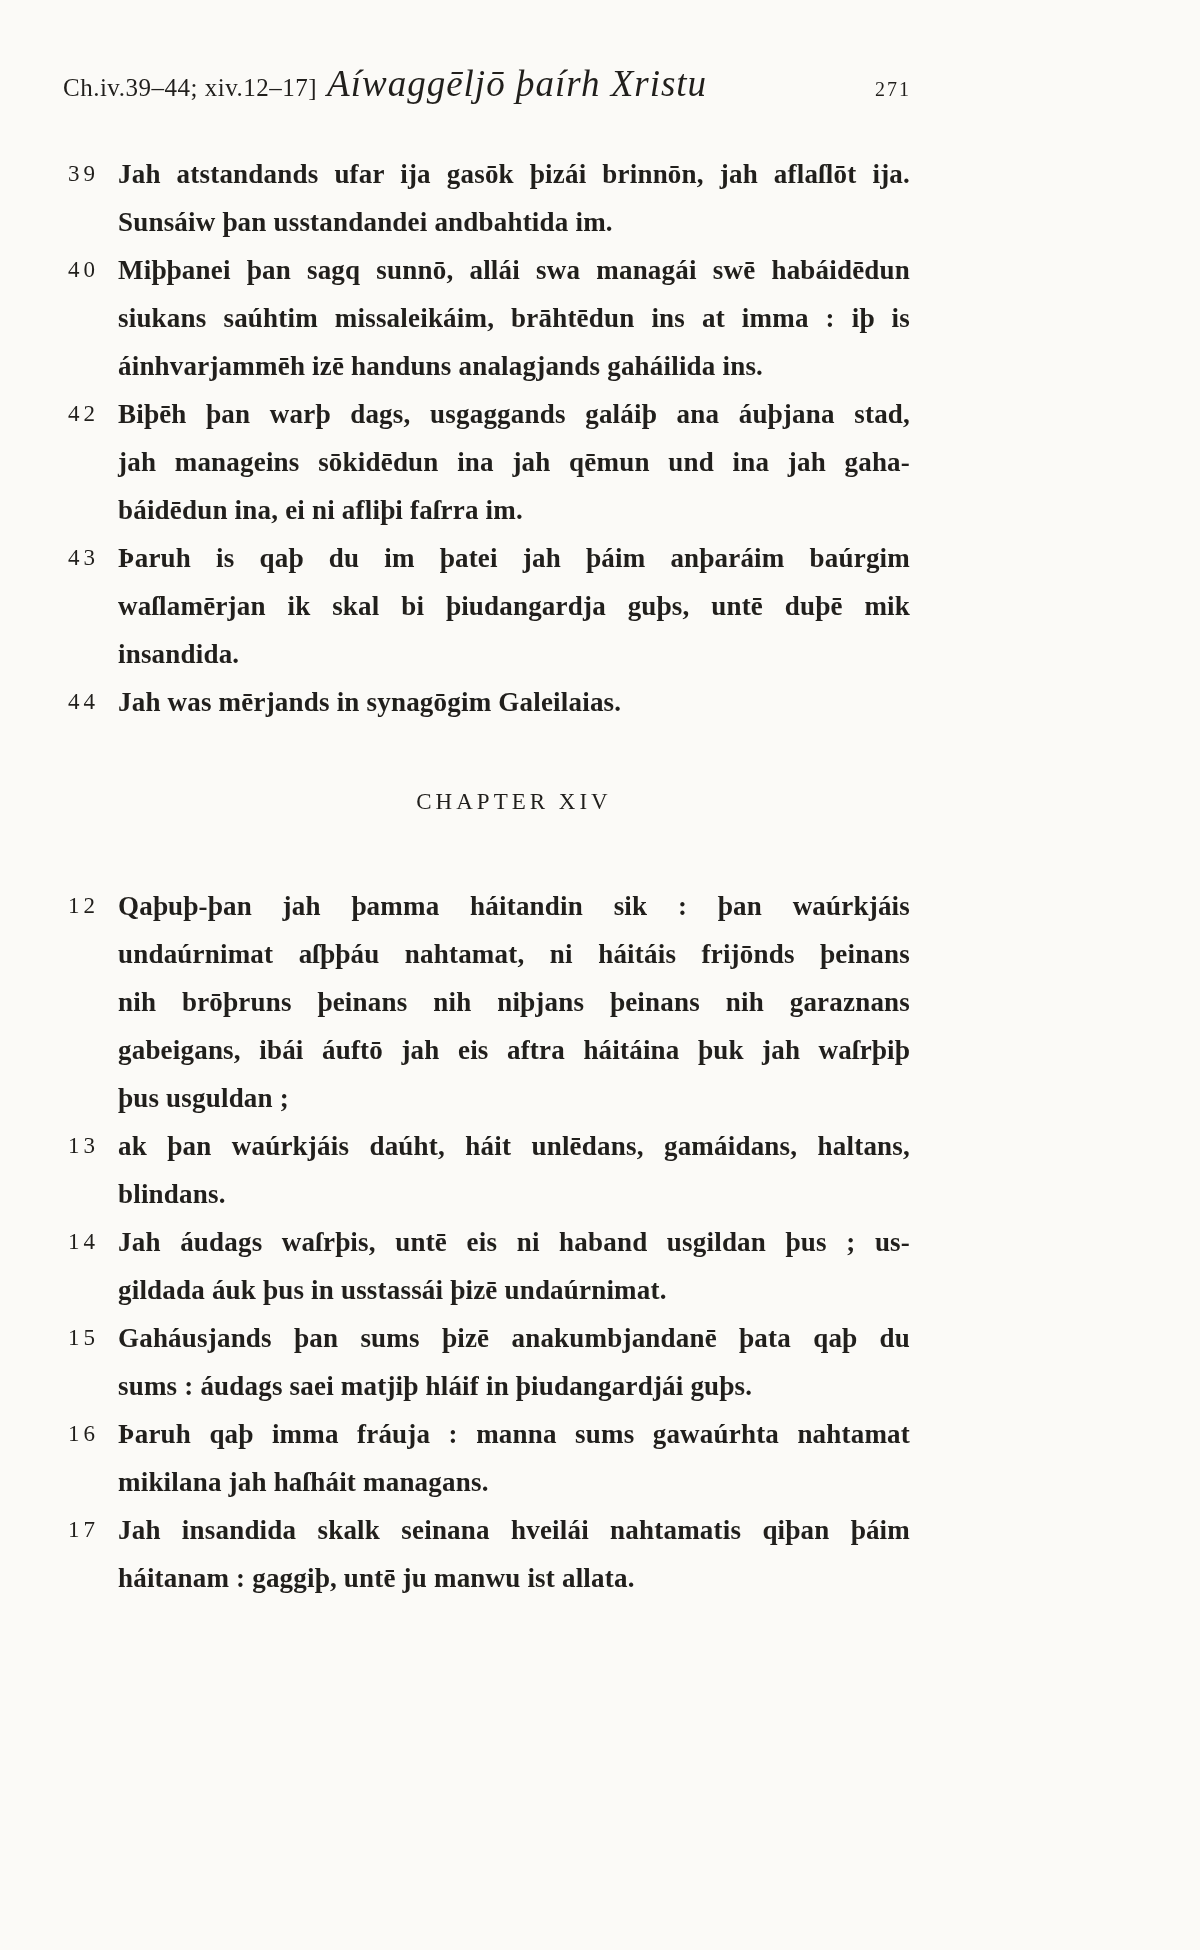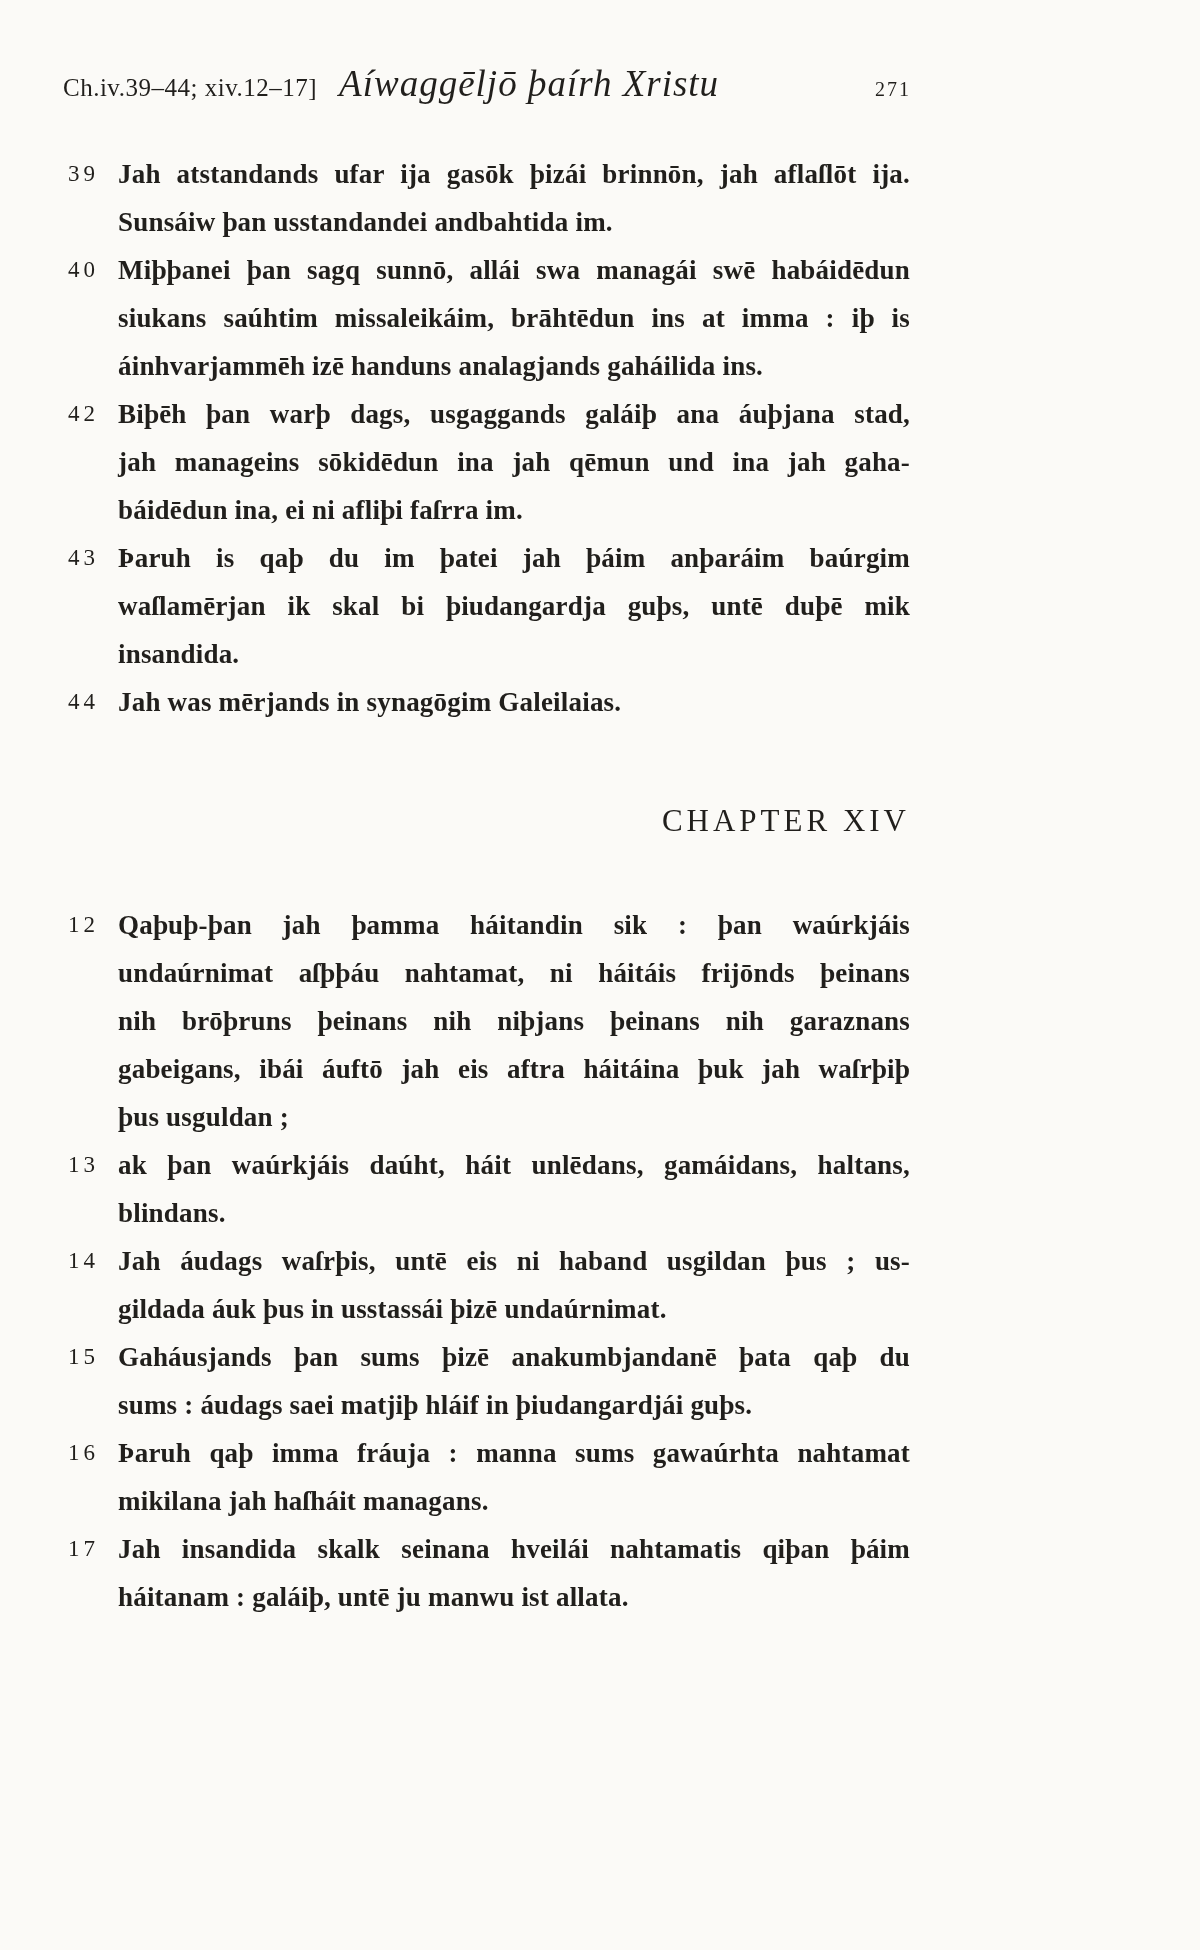--- a/index.html
+++ b/index.html
@@ -17,21 +17,20 @@
     overflow:hidden;
   }
   .running-header{
     position:absolute;
     top:62px;
     left:63px;
     width:848px;
     display:flex;
     align-items:baseline;
     white-space:nowrap;
-    gap:12px;
   }
   .running-header .ref{
     font-size:25px;
     letter-spacing:0.5px;
   }
   .running-header .title{
     flex:1;
     font-style:italic;
     font-size:37px;
     letter-spacing:1px;
@@ -64,24 +63,24 @@
     line-height:48px;
     text-align:justify;
     text-align-last:justify;
     letter-spacing:0.2px;
     font-weight:bold;
   }
   .line.last{
     text-align-last:left;
   }
   .chapter-heading{
-    text-align:right;
-    font-size:31px;
+    text-align:center;
+    font-size:23px;
     letter-spacing:4px;
-    margin-top:71px;
+    margin-top:52px;
     margin-bottom:56px;
     line-height:48px;
   }
 </style>
 </head>
 <body>
 
 <div class="page">
 
   <div class="running-header">
@@ -148,18 +147,18 @@
           <div class="line last">sums :  áudags saei matjiþ hláif in þiudangardjái guþs.</div>
         </div>
         <div class="verse">
           <span class="vnum">16</span>
           <div class="line">Þaruh qaþ imma fráuja :  manna sums gawaúrhta nahtamat</div>
           <div class="line last">mikilana jah haſháit managans.</div>
         </div>
         <div class="verse">
           <span class="vnum">17</span>
           <div class="line">Jah insandida skalk seinana hveilái nahtamatis qiþan þáim</div>
-          <div class="line last">háitanam :  galáiþ, untē ju manwu ist allata.</div>
+          <div class="line last">háitanam :  gaggiþ, untē ju manwu ist allata.</div>
         </div>
       </div>
   </div>
 
 </div>
 
 </body></html>

